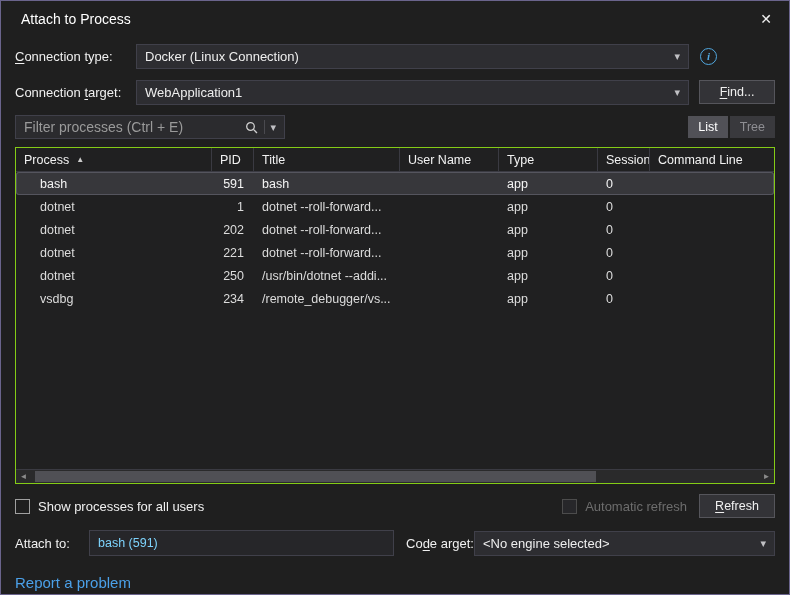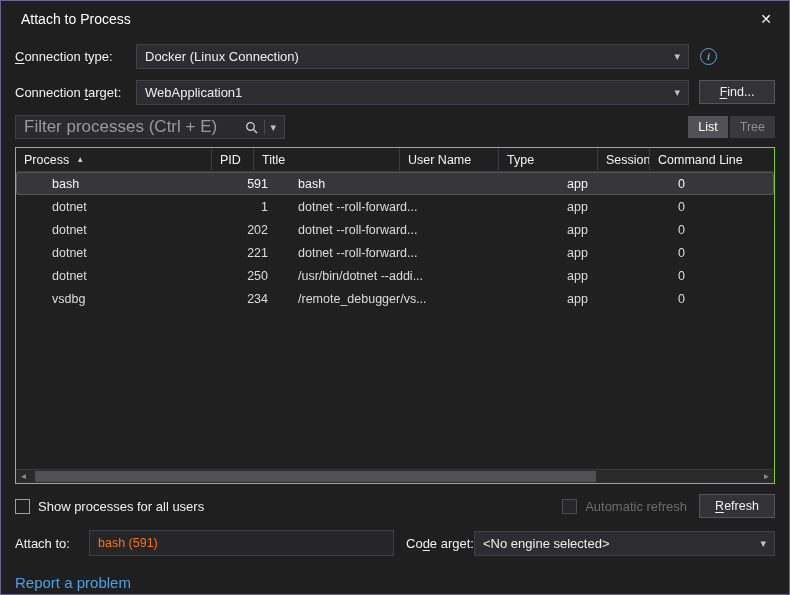--- a/index.html
+++ b/index.html
@@ -67,21 +67,21 @@
   .btn-primary{ background:#3f49c0; border-color:#3f49c0; color:#ffffff; }
 
   
   .filterbox{
     width:270px; height:24px;
     background:#2b2b2e; border:1px solid #40404a;
     display:flex; align-items:center; padding:0 5px 0 8px;
   }
   .filterbox input{
     flex:1; min-width:0; background:transparent; border:none; outline:none;
-    color:#cccccc; font-size:17px; font-family:"Liberation Sans", sans-serif;
+    color:#cccccc; font-size:14px; font-family:"Liberation Sans", sans-serif;
   }
   .filterbox input::placeholder{ color:#9a9a9a; opacity:1; }
   .search-btn{ display:flex; align-items:center; padding:0 4px; cursor:pointer; }
   .filter-divider{ width:1px; height:14px; background:#4a4a4f; margin:0 2px; }
   .filter-chevron{ color:#c0c0c4; font-size:11px; padding:0 3px; cursor:pointer; }
 
   .view-toggle{ margin-left:auto; display:flex; gap:2px; }
   .vbtn{
     height:22px; padding:0 10px; font-size:12.5px;
     display:flex; align-items:center; justify-content:center;
@@ -107,21 +107,21 @@
   .col-process{ width:196px; flex:none; }
   .col-pid{ width:42px; flex:none; }
   .col-title{ width:146px; flex:none; }
   .col-type{ width:99px; flex:none; }
   .col-user{ width:99px; flex:none; }
   .col-session{ width:52px; flex:none; }
   .col-cmd{ flex:1; min-width:0; }
 
   .tbody{ flex:1; min-height:0; overflow:hidden; }
   .trow{ display:flex; height:23px; align-items:center; color:#dcdcdc; cursor:pointer; }
-  .trow .cell{ padding:0 8px; overflow:hidden; white-space:nowrap; display:flex; align-items:center; height:100%;margin-left:12px; }
+  .trow .cell{ padding:0 8px; overflow:hidden; white-space:nowrap; display:flex; align-items:center; height:100%; }
   .trow .col-process{ padding-left:24px; }
   .trow .col-pid{ justify-content:flex-end; padding-right:10px; }
   .trow.selected{
     background:#37373b;
     box-shadow: inset 0 0 0 1px #55555e;
     border-radius:3px;
     color:#f5f5f5;
   }
 
   .hscroll{
@@ -147,21 +147,21 @@
   }
   .checkbox.disabled{ border-color:#4c4c4c; background:#27272a; cursor:default; }
   .opt-right{ margin-left:auto; display:flex; align-items:center; }
   .disabled-label{ color:#6d6d6d; margin-right:12px; }
 
   
   .label-attach-to{ width:74px; flex:none; }
   .attach-input{
     width:305px; height:26px; flex:none;
     background:#262629; border:1px solid #40404a;
-    color:#f97316; padding:0 8px; font-size:12.5px; outline:none;
+    color:#7dd3fc; padding:0 8px; font-size:12.5px; outline:none;
     font-family:"Liberation Sans", sans-serif;
   }
   .label-code-type{ margin-left:12px; width:68px; flex:none; }
 
   
   .link{ color:#4ba0e8; font-size:15px; cursor:pointer; }
   .footer-buttons{ margin-left:auto; display:flex; gap:8px; }
 </style>
 </head>
 <body>

